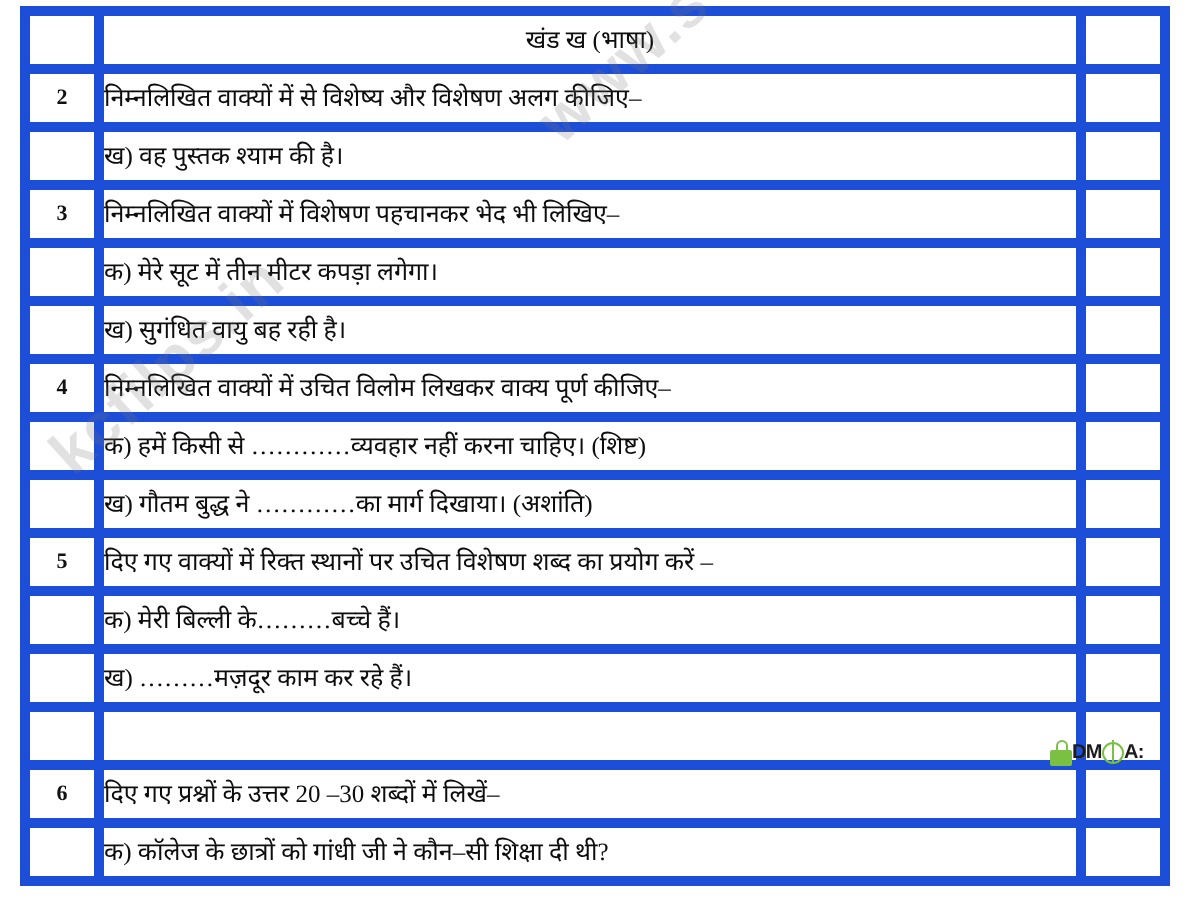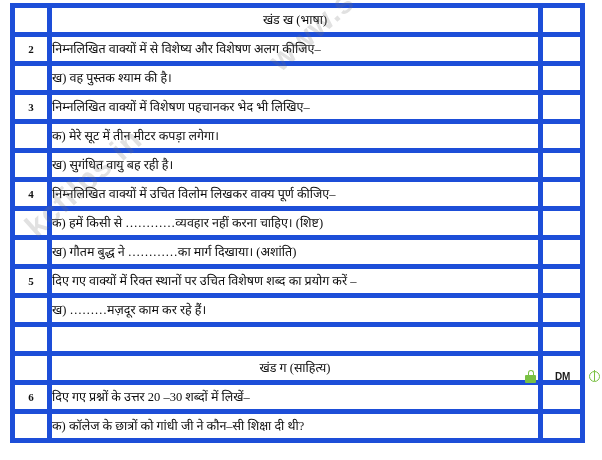--- a/index.html
+++ b/index.html
@@ -105,21 +105,21 @@
   .qtext.bold { font-weight: 400; }
 
   
   .dmca {
     position: absolute;
     left: 525px;
     top: 369px;
     height: 14px;
     display: flex;
     align-items: center;
-    gap: 19px;
+    gap: 0;
     z-index: 4;
     overflow: hidden;
     width: 77px;
   }
   .dmca .lock {
     width: 11px;
     height: 13px;
     position: relative;
     flex: none;
   }
@@ -233,31 +233,31 @@
             <td class="body-cell"><span class="qtext">ख) गौतम बुद्ध ने …………का मार्ग दिखाया। (अशांति)</span></td>
             <td class="marks-cell"></td>
           </tr>
           <tr>
             <td class="num-cell">5</td>
             <td class="body-cell"><span class="qtext bold">दिए गए वाक्यों में रिक्त स्थानों पर उचित विशेषण शब्द का प्रयोग करें –</span></td>
             <td class="marks-cell"></td>
           </tr>
           <tr>
             <td class="num-cell"></td>
+            <td class="body-cell"><span class="qtext">क) मेरी बिल्ली के………बच्चे हैं।</span></td>
+            <td class="marks-cell"></td>
+          </tr>
+          <tr>
+            <td class="num-cell"></td>
             <td class="body-cell"><span class="qtext">ख) ………मज़दूर काम कर रहे हैं।</span></td>
             <td class="marks-cell"></td>
           </tr>
           <tr class="row-empty">
             <td class="num-cell"></td>
             <td class="body-cell"><span class="qtext"></span></td>
-            <td class="marks-cell"></td>
-          </tr>
-          <tr>
-            <td class="num-cell"></td>
-            <td class="body-cell center"><span class="qtext">खंड ग (साहित्य)</span></td>
             <td class="marks-cell"></td>
           </tr>
           <tr>
             <td class="num-cell">6</td>
             <td class="body-cell"><span class="qtext bold">दिए गए प्रश्नों के उत्तर 20 –30 शब्दों में लिखें–</span></td>
             <td class="marks-cell"></td>
           </tr>
           <tr>
             <td class="num-cell"></td>
             <td class="body-cell"><span class="qtext">क) कॉलेज के छात्रों को गांधी जी ने कौन–सी शिक्षा दी थी?</span></td>

